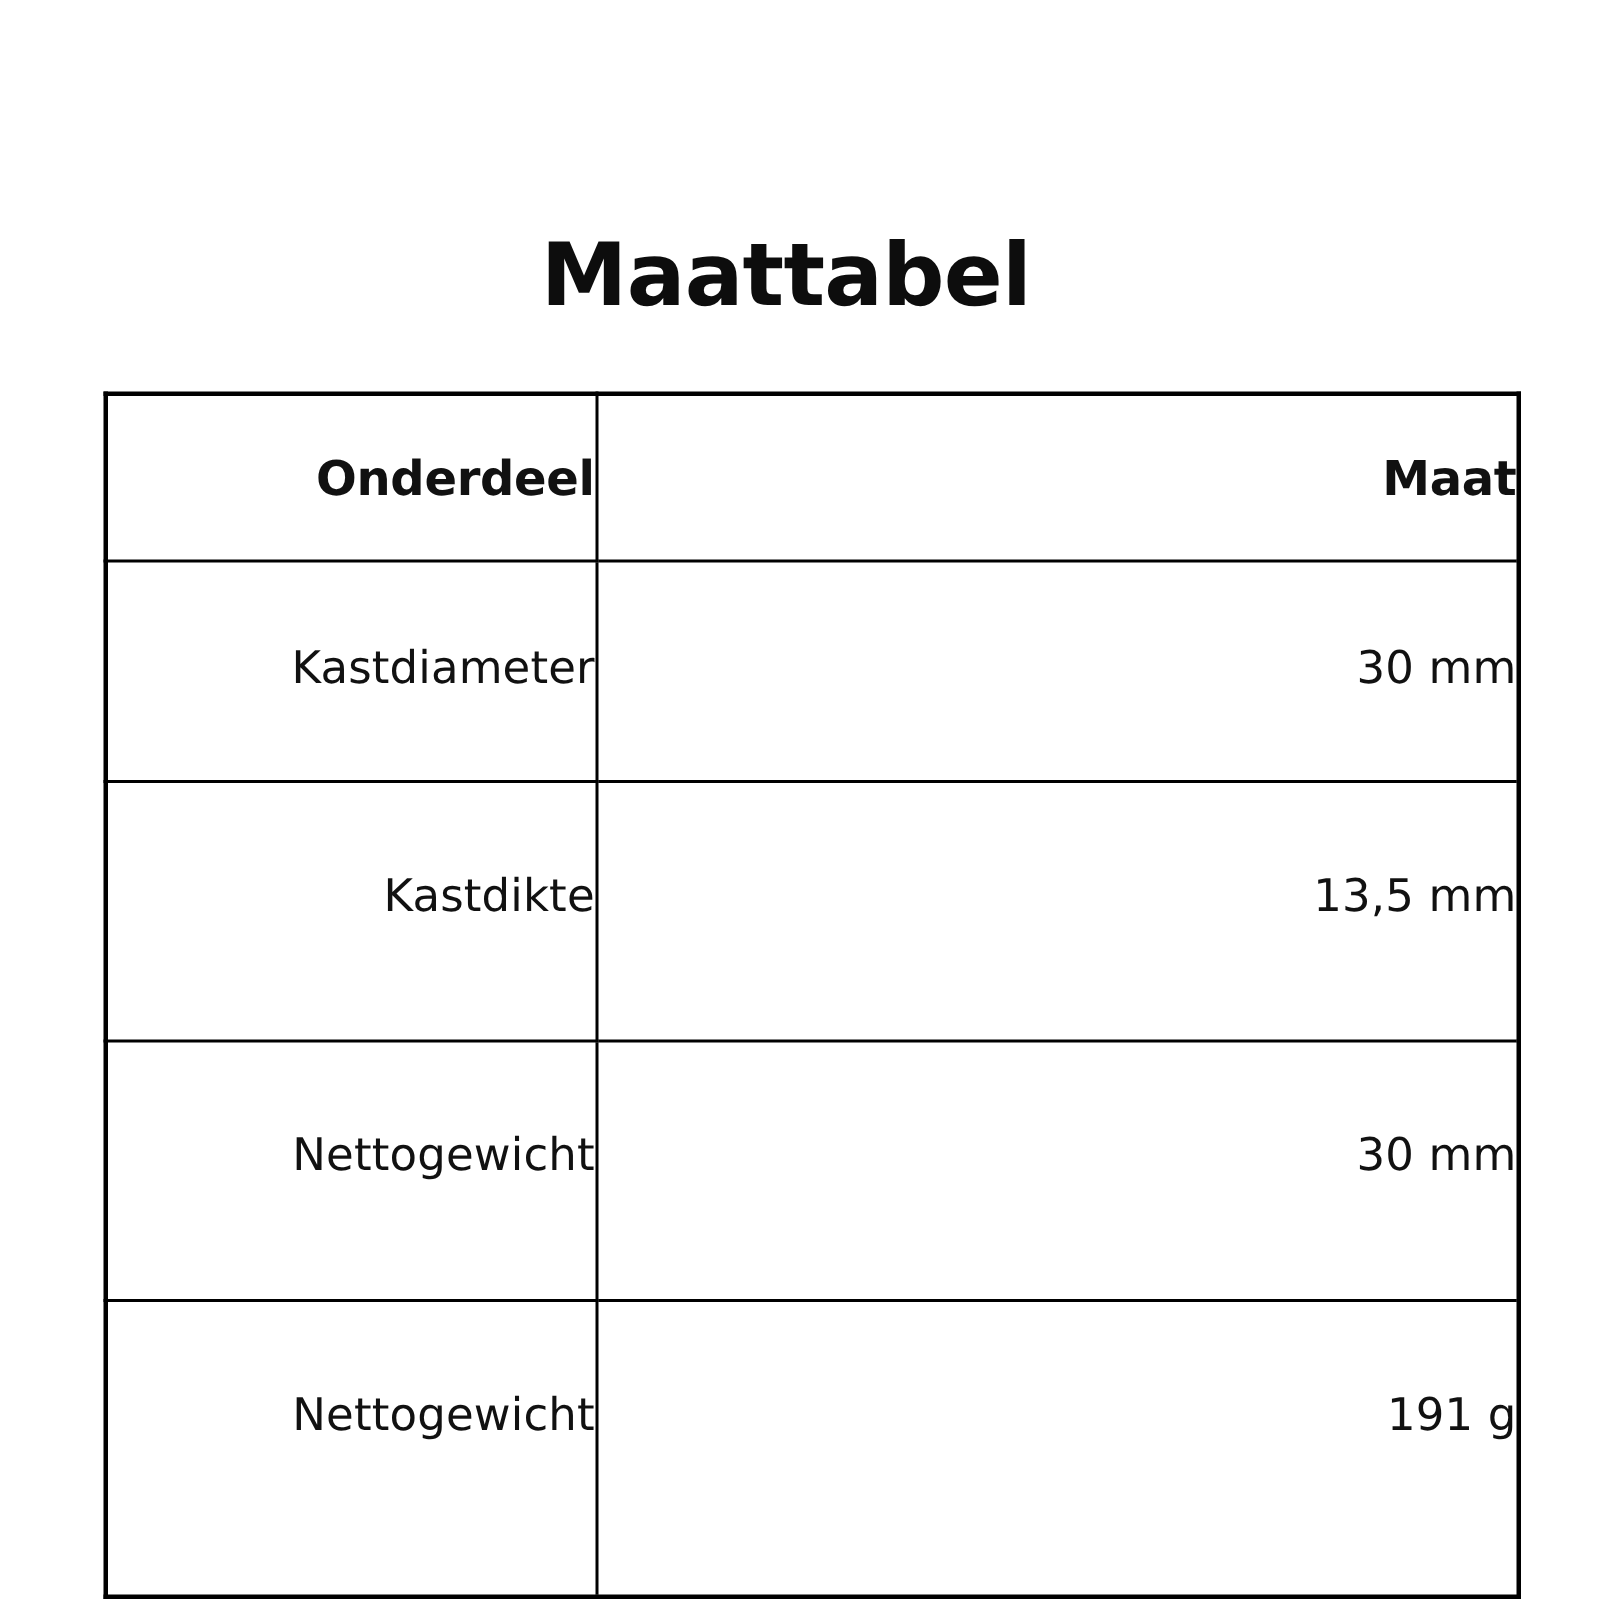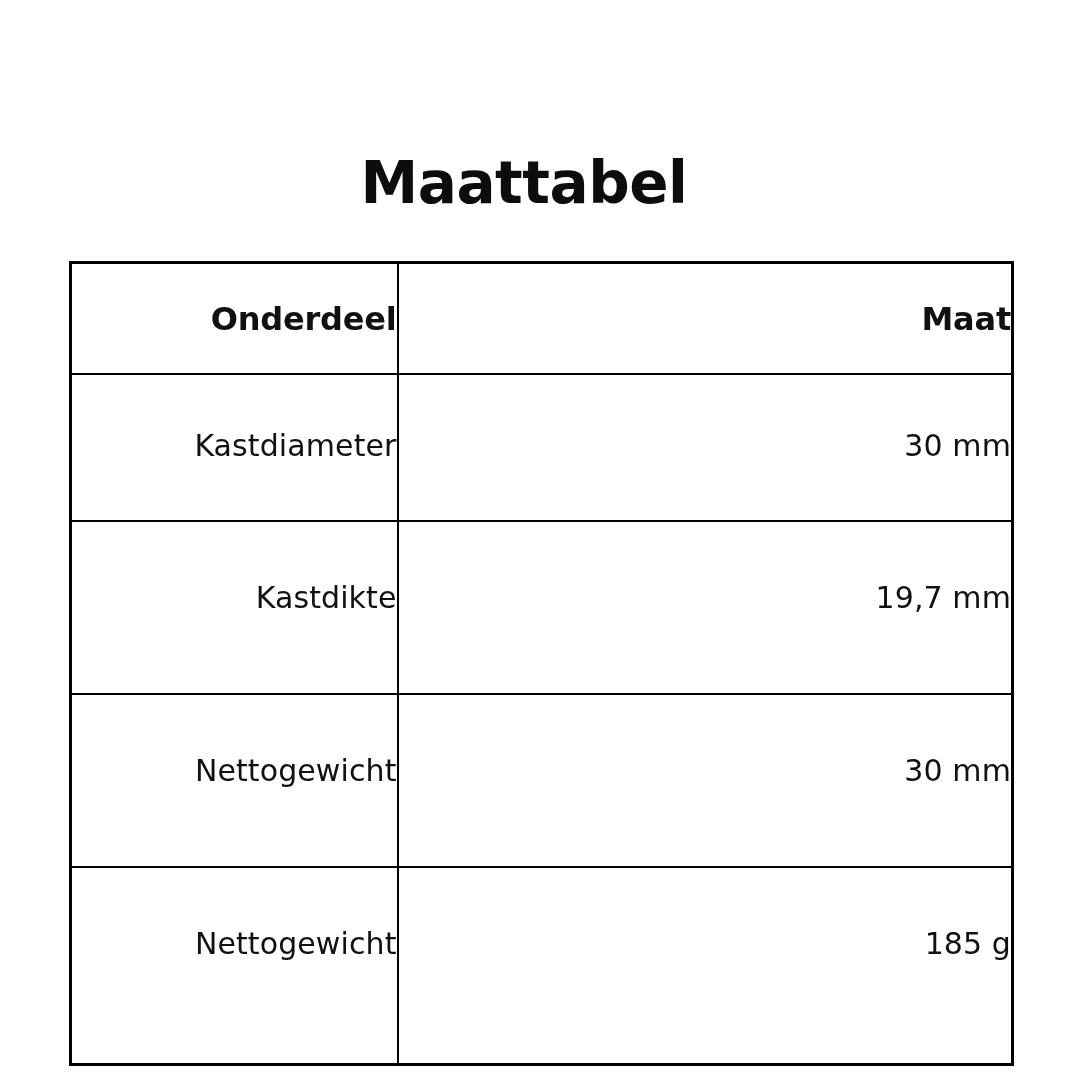--- a/index.html
+++ b/index.html
@@ -121,35 +121,35 @@
         </td>
         <td>
           <span class="cell">30 mm</span>
         </td>
       </tr>
       <tr class="r2">
         <td>
           <span class="cell">Kastdikte</span>
         </td>
         <td>
-          <span class="cell">19,7 mm</span>
+          <span class="cell">13,5 mm</span>
         </td>
       </tr>
       <tr class="r3">
         <td>
           <span class="cell">Nettogewicht</span>
         </td>
         <td>
           <span class="cell">30 mm</span>
         </td>
       </tr>
       <tr class="r4">
         <td>
           <span class="cell">Nettogewicht</span>
         </td>
         <td>
-          <span class="cell">185 g</span>
+          <span class="cell">191 g</span>
         </td>
       </tr>
     </tbody>
   </table>
 
 </div>
 
 </body></html>

